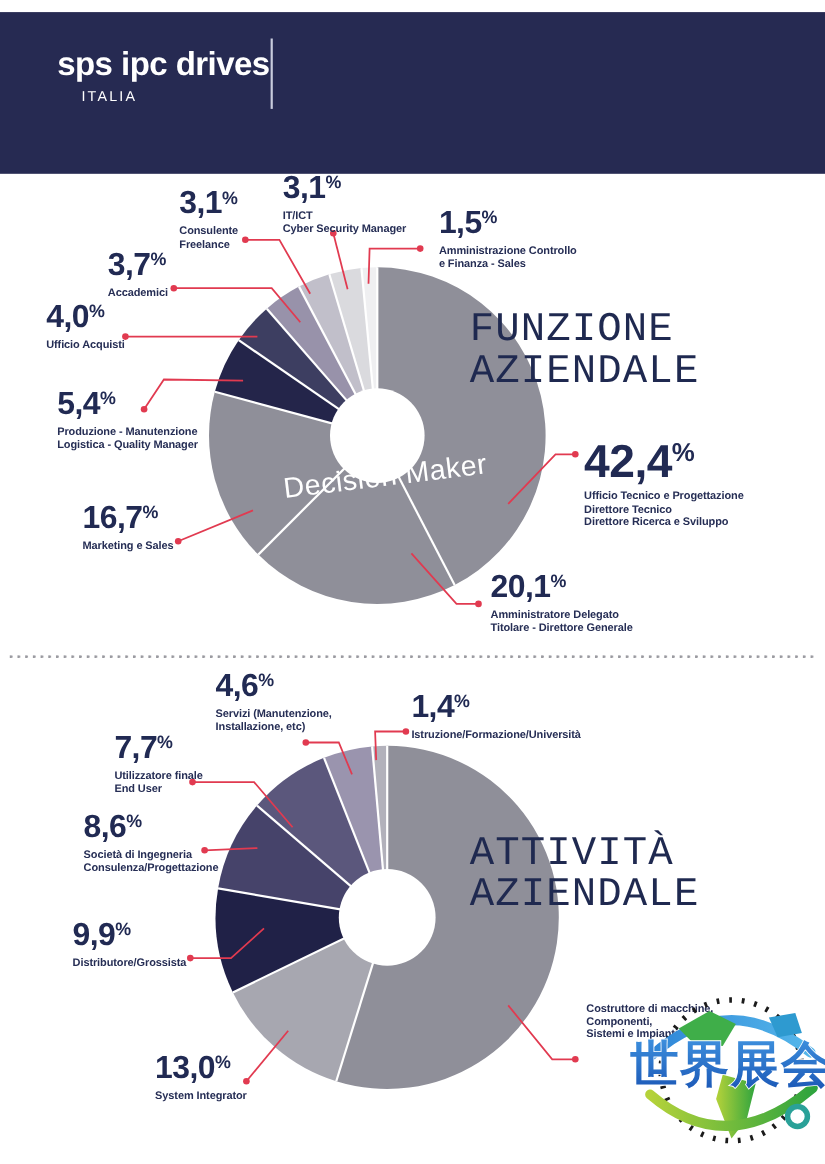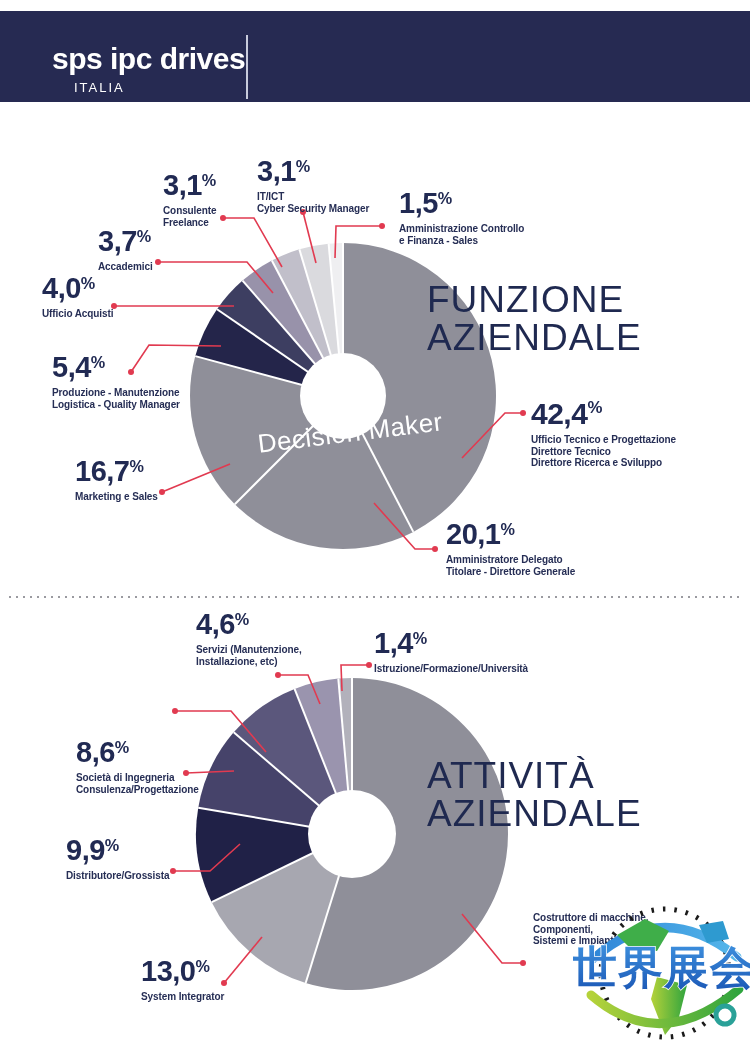--- a/index.html
+++ b/index.html
@@ -1,39 +1,39 @@
 <!DOCTYPE html>
 <html><head>
 <meta charset="utf-8">
 <style>
   html,body{margin:0;padding:0;background:#fff;}
   .page{position:relative;width:750px;height:1058px;background:#ffffff;overflow:hidden;
         font-family:"Liberation Sans",sans-serif;}
   
-  .banner{position:absolute;left:0;top:11px;width:750px;height:91px;background:#262a52;text-align:center;}
+  .banner{position:absolute;left:0;top:11px;width:750px;height:147px;background:#262a52;text-align:center;}
   .logo-main{position:absolute;left:52px;top:33px;color:#ffffff;font-size:30px;font-weight:bold;
              letter-spacing:-0.5px;line-height:1;}
   .logo-sub{position:absolute;left:53px;top:70px;color:#ffffff;font-size:13px;letter-spacing:2px;line-height:1;margin-left:21px;}
   .logo-divider{position:absolute;left:246px;top:24px;width:2px;height:64px;background:#c8cbdc;}
   .banner-title{position:absolute;left:262px;top:34px;color:#ffffff;font-size:43px;font-weight:300;
                 letter-spacing:2px;line-height:1.1;white-space:nowrap;}
   
   .layer{position:absolute;left:0;top:0;width:750px;height:1058px;}
   
   .chart-title{position:absolute;color:#1f2950;font-size:37px;line-height:38px;letter-spacing:1px;
-               font-weight:400;white-space:nowrap;}
+               font-weight:400;white-space:nowrap;font-family:Liberation Mono, monospace;}
   .title-funzione{left:427px;top:281px;}
   .title-attivita{left:427px;top:757px;}
   
   .center-label{position:absolute;left:256px;top:429px;color:#ffffff;font-size:26px;font-weight:400;
                 letter-spacing:0.5px;transform:rotate(-7deg);transform-origin:left top;white-space:nowrap;}
   
   .plabel{position:absolute;color:#212a53;}
   .pnum{font-size:29px;font-weight:bold;line-height:1;letter-spacing:-0.5px;white-space:nowrap;}
-  .pnum.big{font-size:30px;}
+  .pnum.big{font-size:42px;}
   .pct{font-size:0.56em;vertical-align:top;position:relative;top:1px;letter-spacing:0;}
   .psub{font-size:10px;font-weight:bold;line-height:11.5px;margin-top:5px;letter-spacing:-0.1px;
         color:#262e55;white-space:nowrap;}
   
   .dotted-rule{position:absolute;left:8px;top:595px;width:734px;height:4px;
     background-image:radial-gradient(circle at 2px 2px,#9a9aa0 1.2px,transparent 1.5px);
     background-size:7px 4px;background-repeat:repeat-x;}
   
   .watermark{position:absolute;left:573px;top:893px;width:182px;height:165px;}
   .wm-text{font-size:45px;font-weight:bold;letter-spacing:1px;
@@ -218,20 +218,27 @@
     <div class="pnum"><span>9,9</span><span class="pct">%</span></div>
     <div class="psub">
       <div>Distributore/Grossista</div>
     </div>
   </div>
   <div class="plabel" style="left:76px;top:738px">
     <div class="pnum"><span>8,6</span><span class="pct">%</span></div>
     <div class="psub">
       <div>Società di Ingegneria</div>
       <div>Consulenza/Progettazione</div>
+    </div>
+  </div>
+  <div class="plabel" style="left:104px;top:666px">
+    <div class="pnum"><span>7,7</span><span class="pct">%</span></div>
+    <div class="psub">
+      <div>Utilizzatore finale</div>
+      <div>End User</div>
     </div>
   </div>
   <div class="plabel" style="left:196px;top:610px">
     <div class="pnum"><span>4,6</span><span class="pct">%</span></div>
     <div class="psub">
       <div>Servizi (Manutenzione,</div>
       <div>Installazione, etc)</div>
     </div>
   </div>
   <div class="plabel" style="left:374px;top:629px">

